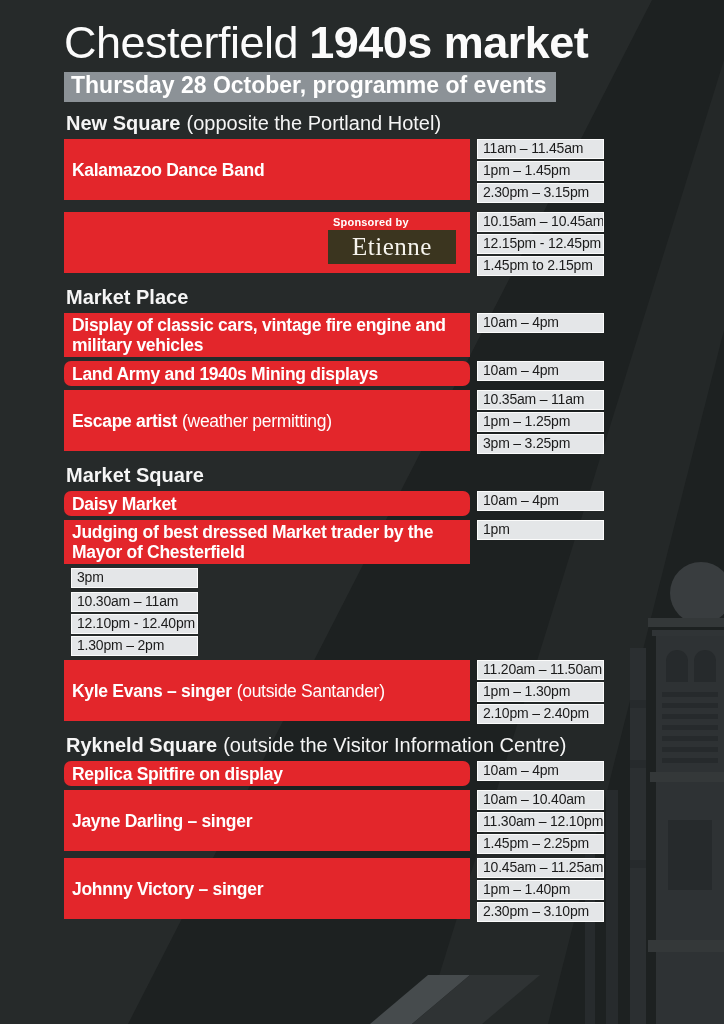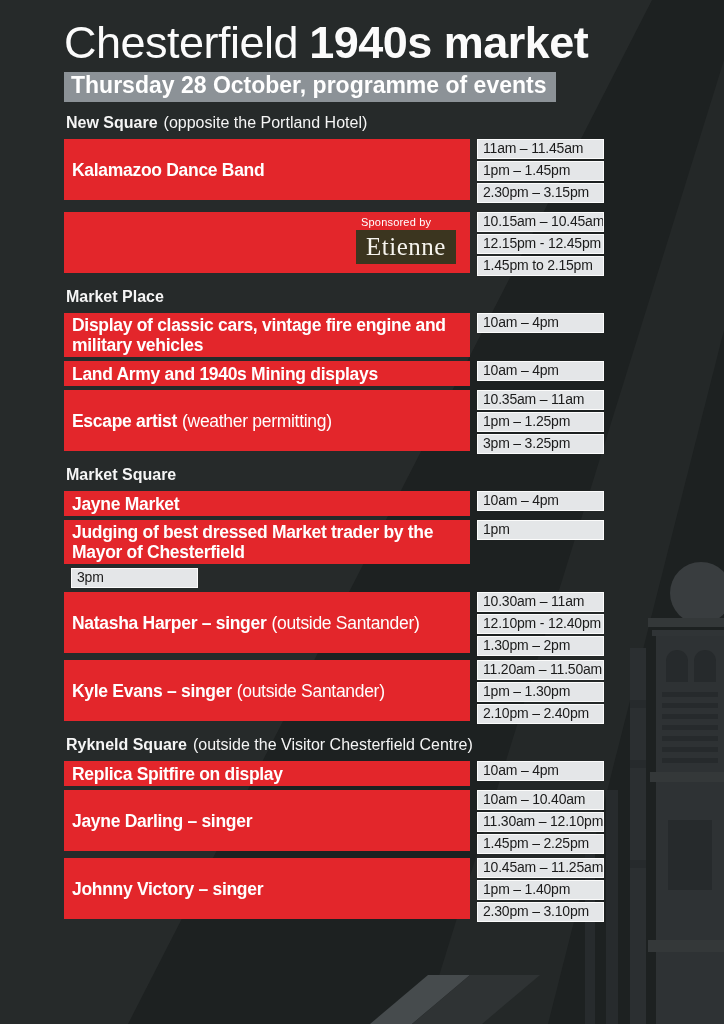--- a/index.html
+++ b/index.html
@@ -11,39 +11,39 @@
   }
   #bg{position:absolute;left:0;top:0;z-index:0;}
   #content{position:absolute;left:0;top:0;width:724px;height:1024px;z-index:2;
     padding:20px 0 0 64px;box-sizing:border-box;}
   .title{font-size:45px;line-height:1.02;color:#fbfbfb;letter-spacing:-0.5px;white-space:nowrap;}
   .t-reg{font-weight:400;margin-right:11px;}
   .t-bold{font-weight:700;}
   .subtitle{display:inline-block;margin-top:6px;background:var(--subtitle-bg,#8c9297);
     color:#ffffff;font-size:23px;font-weight:700;padding:1px 10px 4px 7px;line-height:1.1;}
   .section{margin-top:9px;}
-  .section-h{font-size:16px;color:#f5f5f5;margin:0 0 4px 2px;line-height:24px;white-space:nowrap;}
+  .section-h{font-size:20px;color:#f5f5f5;margin:0 0 4px 2px;line-height:24px;white-space:nowrap;}
   .section-h .h-bold{font-weight:700;}
   .section-h .h-note{font-weight:400;margin-left:6px;}
   .row{display:flex;align-items:flex-start;margin-bottom:4px;}
   .bar{width:406px;background:var(--red,#e3262b);color:#fff;display:flex;align-items:center;
     padding:0 8px;box-sizing:border-box;position:relative;}
-  .row-single .bar{height:25px;}
+  .row-single .bar{height:25px;border-radius:7px;}
   .row-tall .bar{height:44px;}
   .row-triple .bar{height:61px;}
   .bar-title{font-size:17.5px;font-weight:700;letter-spacing:-0.3px;line-height:20px;}
   .bar-title .note{font-weight:400;margin-left:5px;text-align:center;}
   .times{width:127px;margin-left:7px;display:flex;flex-direction:column;gap:2px;}
   .time-box{height:20px;box-sizing:border-box;background:var(--timebox-bg,#e4e6e8);
     border:1px solid var(--timebox-border,#fbfbfb);color:var(--time-text,#1b1b1b);
     font-size:14px;letter-spacing:-0.2px;line-height:17px;padding:0 5px;
     white-space:nowrap;overflow:hidden;}
   .sponsor{position:absolute;right:14px;top:4px;}
-  .sponsor-label{font-size:11px;font-weight:400;color:#fff;margin:0 0 2px 5px;letter-spacing:0.2px;}
-  .sponsor-logo{width:100px;height:34px;background:var(--sponsor-bg,#3b351f);
+  .sponsor-label{font-size:11px;font-weight:700;color:#fff;margin:0 0 2px 5px;letter-spacing:0.2px;}
+  .sponsor-logo{width:128px;height:34px;background:var(--sponsor-bg,#3b351f);
     color:#f6f4ee;font-family:"Liberation Serif", serif;font-size:25px;
     display:flex;align-items:center;justify-content:center;letter-spacing:0.5px;}
 </style>
 </head>
 <body style="background: rgb(29, 33, 33);">
 
 <svg id="bg" width="724" height="1024" viewBox="0 0 724 1024" xmlns="http://www.w3.org/2000/svg">
   <rect x="0" y="0" width="724" height="1024" fill="#1d2121"></rect>
   <polygon points="0,0 652,0 128,1024 0,1024" fill="#262a2a"></polygon>
   <polygon points="724,60 724,330 548,1024 424,1024" fill="#242828"></polygon>
@@ -137,62 +137,59 @@
             <div class="time-box">10.35am – 11am</div>
             <div class="time-box">1pm – 1.25pm</div>
             <div class="time-box">3pm – 3.25pm</div>
           </div>
         </div>
       </div>
       <div class="section">
         <div class="section-h"><span class="h-bold">Market Square</span></div>
         <div class="row row-single">
           <div class="bar">
-            <div class="bar-title"><span class="main">Jayne Market</span></div>
+            <div class="bar-title"><span class="main">Daisy Market</span></div>
           </div>
           <div class="times">
             <div class="time-box">10am – 4pm</div>
           </div>
         </div>
         <div class="row row-tall">
           <div class="bar">
             <div class="bar-title"><span class="main">Judging of best dressed Market trader by the Mayor of Chesterfield</span></div>
           </div>
           <div class="times">
             <div class="time-box">1pm</div>
           </div>
         </div>
         <div class="row row-single">
           <div class="times">
             <div class="time-box">3pm</div>
           </div>
         </div>
         <div class="row row-triple">
-          <div class="bar">
-            <div class="bar-title"><span class="main">Natasha Harper – singer</span><span class="note">(outside Santander)</span></div>
-          </div>
           <div class="times">
             <div class="time-box">10.30am – 11am</div>
             <div class="time-box">12.10pm - 12.40pm</div>
             <div class="time-box">1.30pm – 2pm</div>
           </div>
         </div>
         <div class="row row-triple">
           <div class="bar">
             <div class="bar-title"><span class="main">Kyle Evans – singer</span><span class="note">(outside Santander)</span></div>
           </div>
           <div class="times">
             <div class="time-box">11.20am – 11.50am</div>
             <div class="time-box">1pm – 1.30pm</div>
             <div class="time-box">2.10pm – 2.40pm</div>
           </div>
         </div>
       </div>
       <div class="section">
-        <div class="section-h"><span class="h-bold">Rykneld Square</span><span class="h-note">(outside the Visitor Chesterfield Centre)</span></div>
+        <div class="section-h"><span class="h-bold">Rykneld Square</span><span class="h-note">(outside the Visitor Information Centre)</span></div>
         <div class="row row-single">
           <div class="bar">
             <div class="bar-title"><span class="main">Replica Spitfire on display</span></div>
           </div>
           <div class="times">
             <div class="time-box">10am – 4pm</div>
           </div>
         </div>
         <div class="row row-triple">
           <div class="bar">

